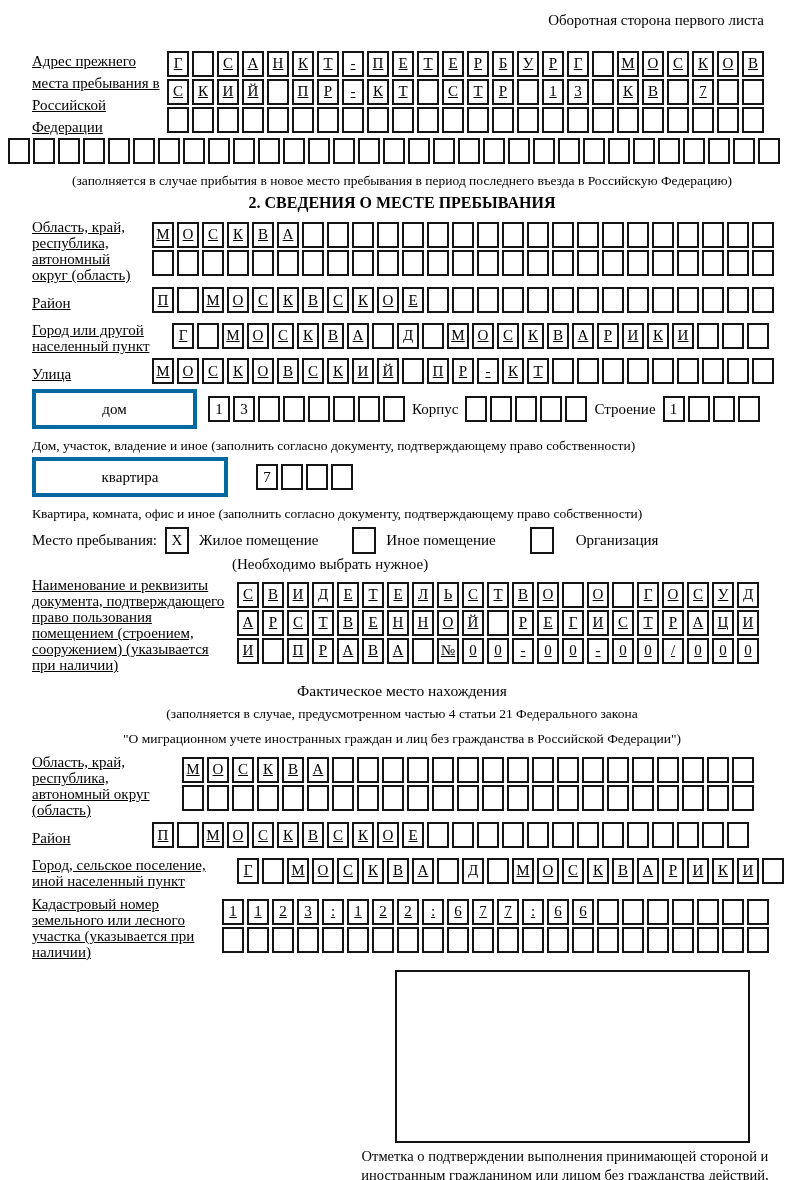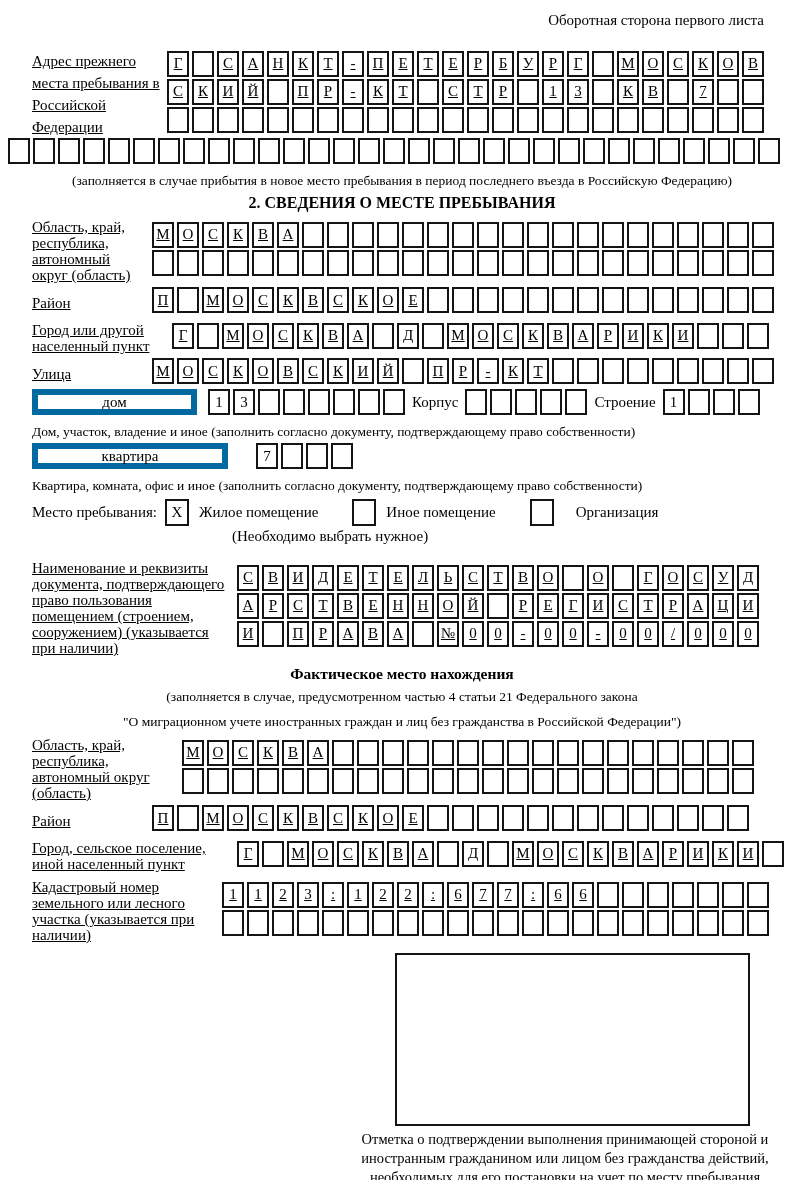--- a/index.html
+++ b/index.html
@@ -28,25 +28,25 @@
     flex:0 0 auto; width:22px; height:26px; margin-right:3px;
     border:2px solid #141414;
     display:flex; align-items:center; justify-content:center;
     font-size:15px; line-height:1;
   }
   .fullrow { margin-left:-24px; margin-top:0; }
 
   .caption { font-size:13.5px; line-height:17px; margin-top:8px; }
   .center { text-align:center; }
   .title2 { font-weight:bold; text-align:center; font-size:16px; margin-top:5px; }
-  .title3 { font-weight:bold; text-align:center; font-size:15.5px; margin-top:9px; }
+  .title3 { font-weight:normal; text-align:center; font-size:15.5px; margin-top:9px; }
 
   .inline-row { display:flex; align-items:center; margin-top:3px; }
   .wide-box {
-    border:6px solid #0369a1; height:26px;
+    border:4px solid #0369a1; height:40px;
     display:flex; align-items:center; justify-content:center;
     font-size:15px; flex:0 0 auto;
   }
   .dom-box { width:165px; margin-right:11px; }
   .kv-box  { width:196px; margin-right:28px; }
   .inline-label { font-size:15px; margin:0 7px 0 4px; flex:0 0 auto; }
 
   .stay-row { display:flex; align-items:center; margin-top:5px; font-size:15px; }
   .checkbox {
     flex:0 0 auto; width:24px; height:27px; border:2px solid #141414;
@@ -383,21 +383,21 @@
     <span>Место пребывания:</span>
     <span class="checkbox">X</span>
     <span class="opt-label">Жилое помещение</span>
     <span class="checkbox"></span>
     <span class="opt-label">Иное помещение</span>
     <span class="checkbox" style="margin-right:22px"></span>
     <span class="opt-label">Организация</span>
   </div>
   <div class="stay-note">(Необходимо выбрать нужное)</div>
 
-  <div class="frow" style="margin-top:12px">
+  <div class="frow" style="margin-top:1px">
     <div class="flabel w205">Наименование и реквизиты документа, подтверждающего право пользования помещением (строением, сооружением) (указывается при наличии)</div>
     <div class="rows">
       <div class="cells">
           <span class="cell">С</span>
           <span class="cell">В</span>
           <span class="cell">И</span>
           <span class="cell">Д</span>
           <span class="cell">Е</span>
           <span class="cell">Т</span>
           <span class="cell">Е</span>

